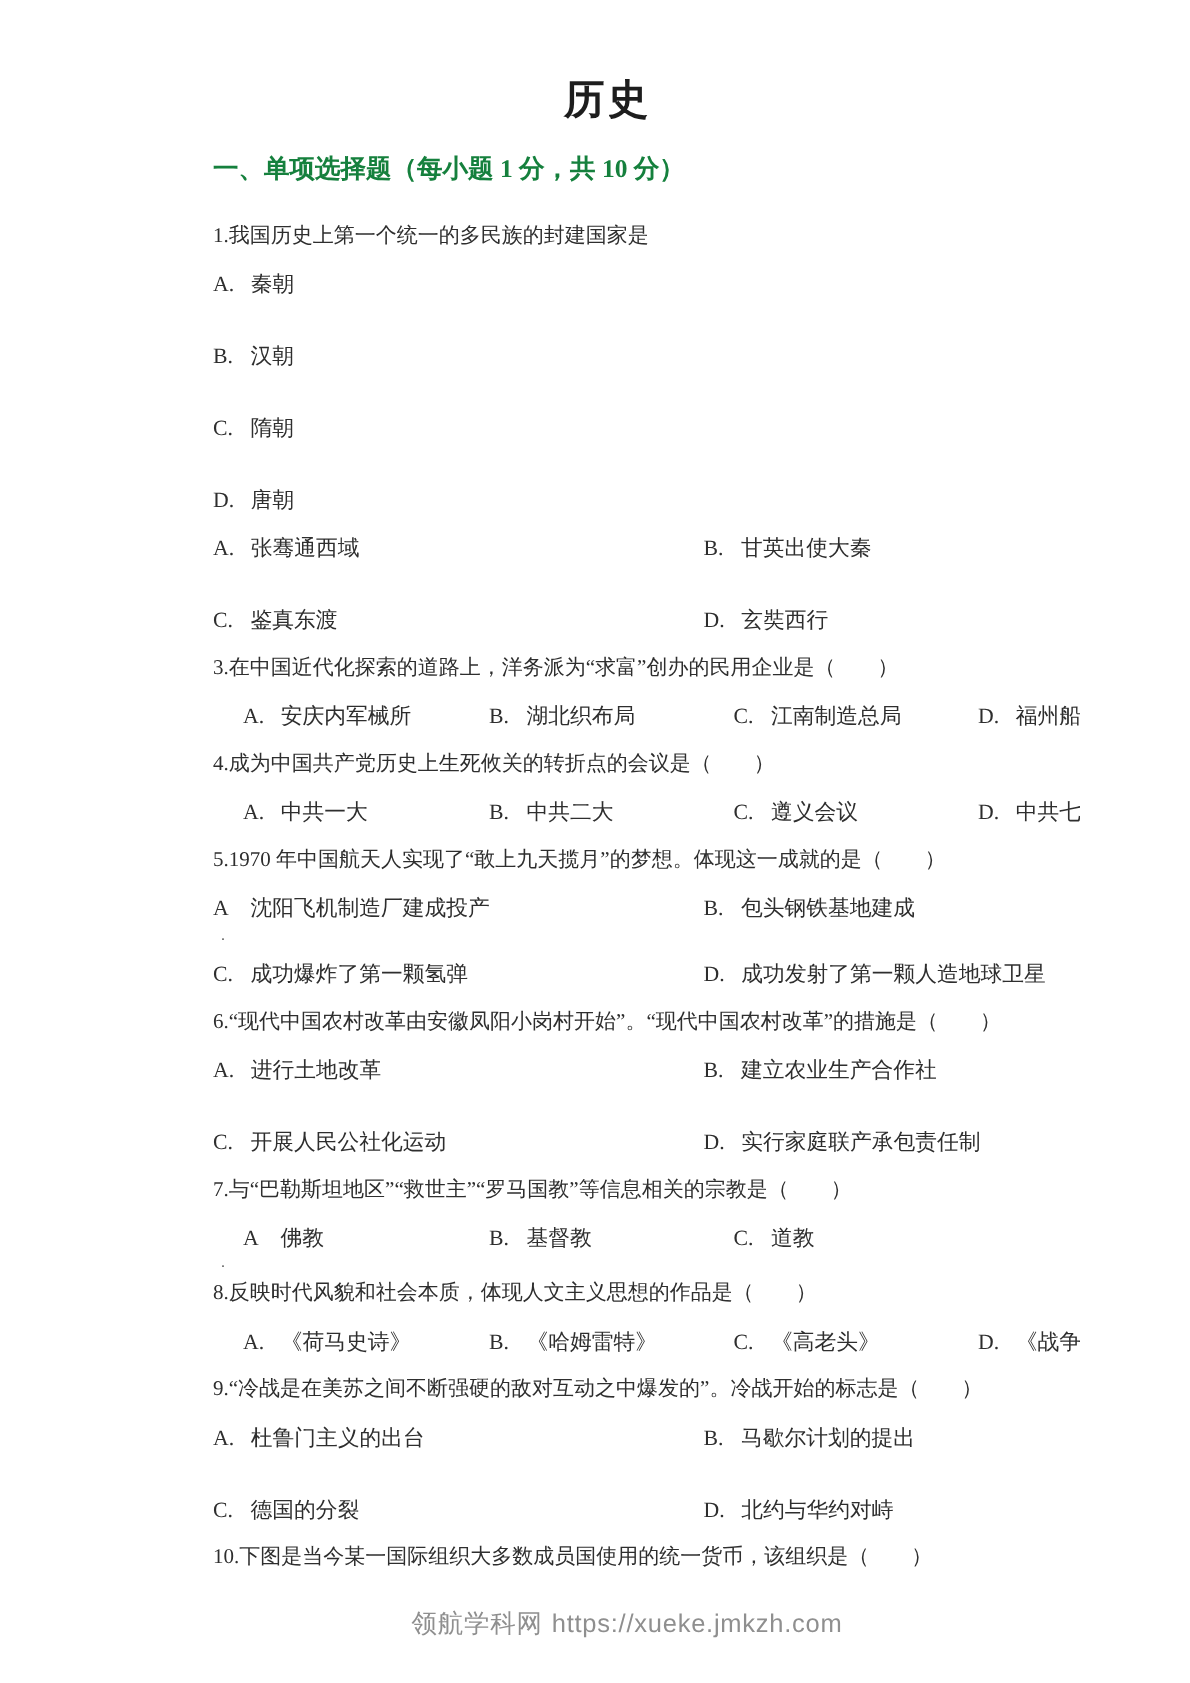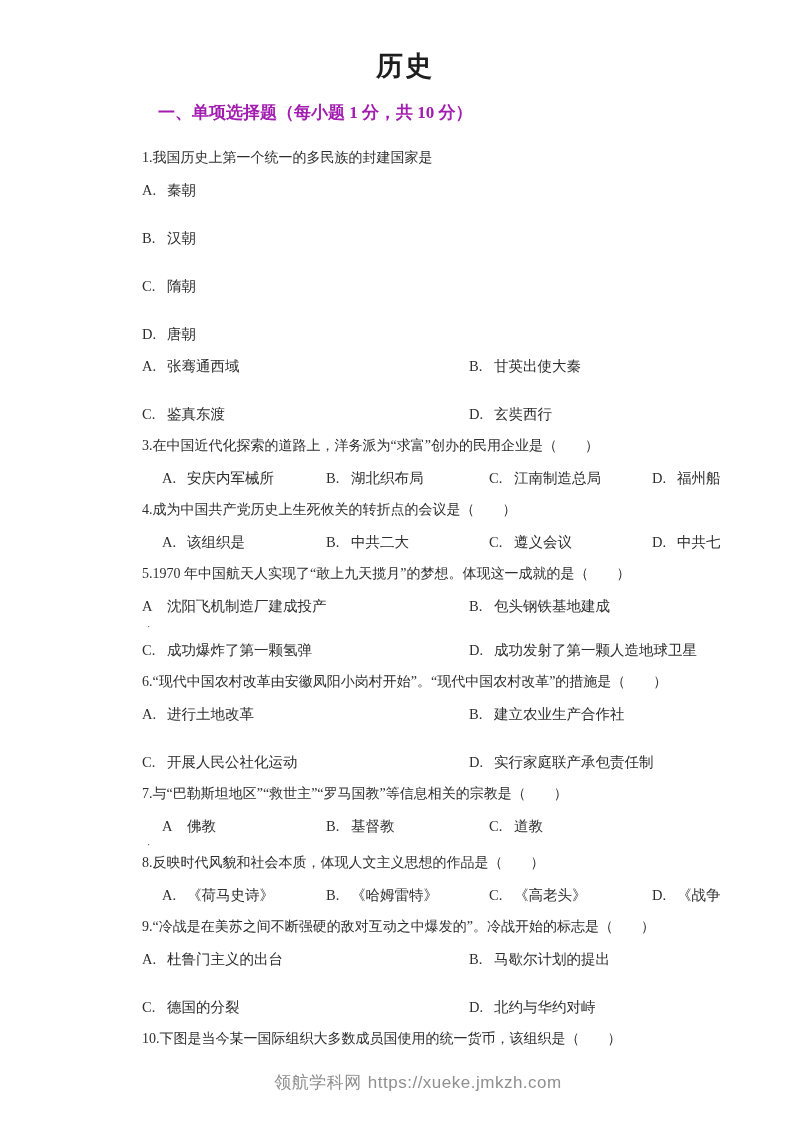--- a/index.html
+++ b/index.html
@@ -15,22 +15,22 @@
   .content{padding:50px 52px 0 69px;}
   .title{
     text-align:center;
     font-size:27px;line-height:32px;
     font-weight:bold;color:#1d1d1d;
     letter-spacing:2px;
     margin:0 0 20px 0;
   }
   .section-heading{
     font-size:17px;line-height:22px;
-    font-weight:bold;color:#a21caf;
-    margin:0 0 24px 16px;
+    font-weight:bold;color:#15803d;
+    margin:0 0 24px 0;
   }
   .q-stem{
     font-size:14px;line-height:20px;
     margin:0 0 12px 0;
     color:#2e2e2e;
   }
   .opts{display:grid;row-gap:28px;margin:0 0 12px 0;font-size:14.5px;line-height:20px;}
   .opts.list{grid-template-columns:1fr;}
   .opts.cols2{grid-template-columns:327px 1fr;}
   .opts.cols4{grid-template-columns:164px 163px 163px 1fr;margin-left:20px;}
@@ -79,21 +79,21 @@
     <p class="q-stem">3.在中国近代化探索的道路上，洋务派为“求富”创办的民用企业是（　　）</p>
     <div class="opts cols4">
       <span class="opt"><span class="lbl">A.</span><span>安庆内军械所</span></span>
       <span class="opt"><span class="lbl">B.</span><span>湖北织布局</span></span>
       <span class="opt"><span class="lbl">C.</span><span>江南制造总局</span></span>
       <span class="opt"><span class="lbl">D.</span><span>福州船政局</span></span>
     </div>
 
     <p class="q-stem">4.成为中国共产党历史上生死攸关的转折点的会议是（　　）</p>
     <div class="opts cols4">
-      <span class="opt"><span class="lbl">A.</span><span>该组织是</span></span>
+      <span class="opt"><span class="lbl">A.</span><span>中共一大</span></span>
       <span class="opt"><span class="lbl">B.</span><span>中共二大</span></span>
       <span class="opt"><span class="lbl">C.</span><span>遵义会议</span></span>
       <span class="opt"><span class="lbl">D.</span><span>中共七大</span></span>
     </div>
 
     <p class="q-stem">5.1970 年中国航天人实现了“敢上九天揽月”的梦想。体现这一成就的是（　　）</p>
     <div class="opts cols2">
       <span class="opt"><span class="lbl">A</span><span>沈阳飞机制造厂建成投产</span></span>
       <span class="opt"><span class="lbl">B.</span><span>包头钢铁基地建成</span></span>
     </div>

